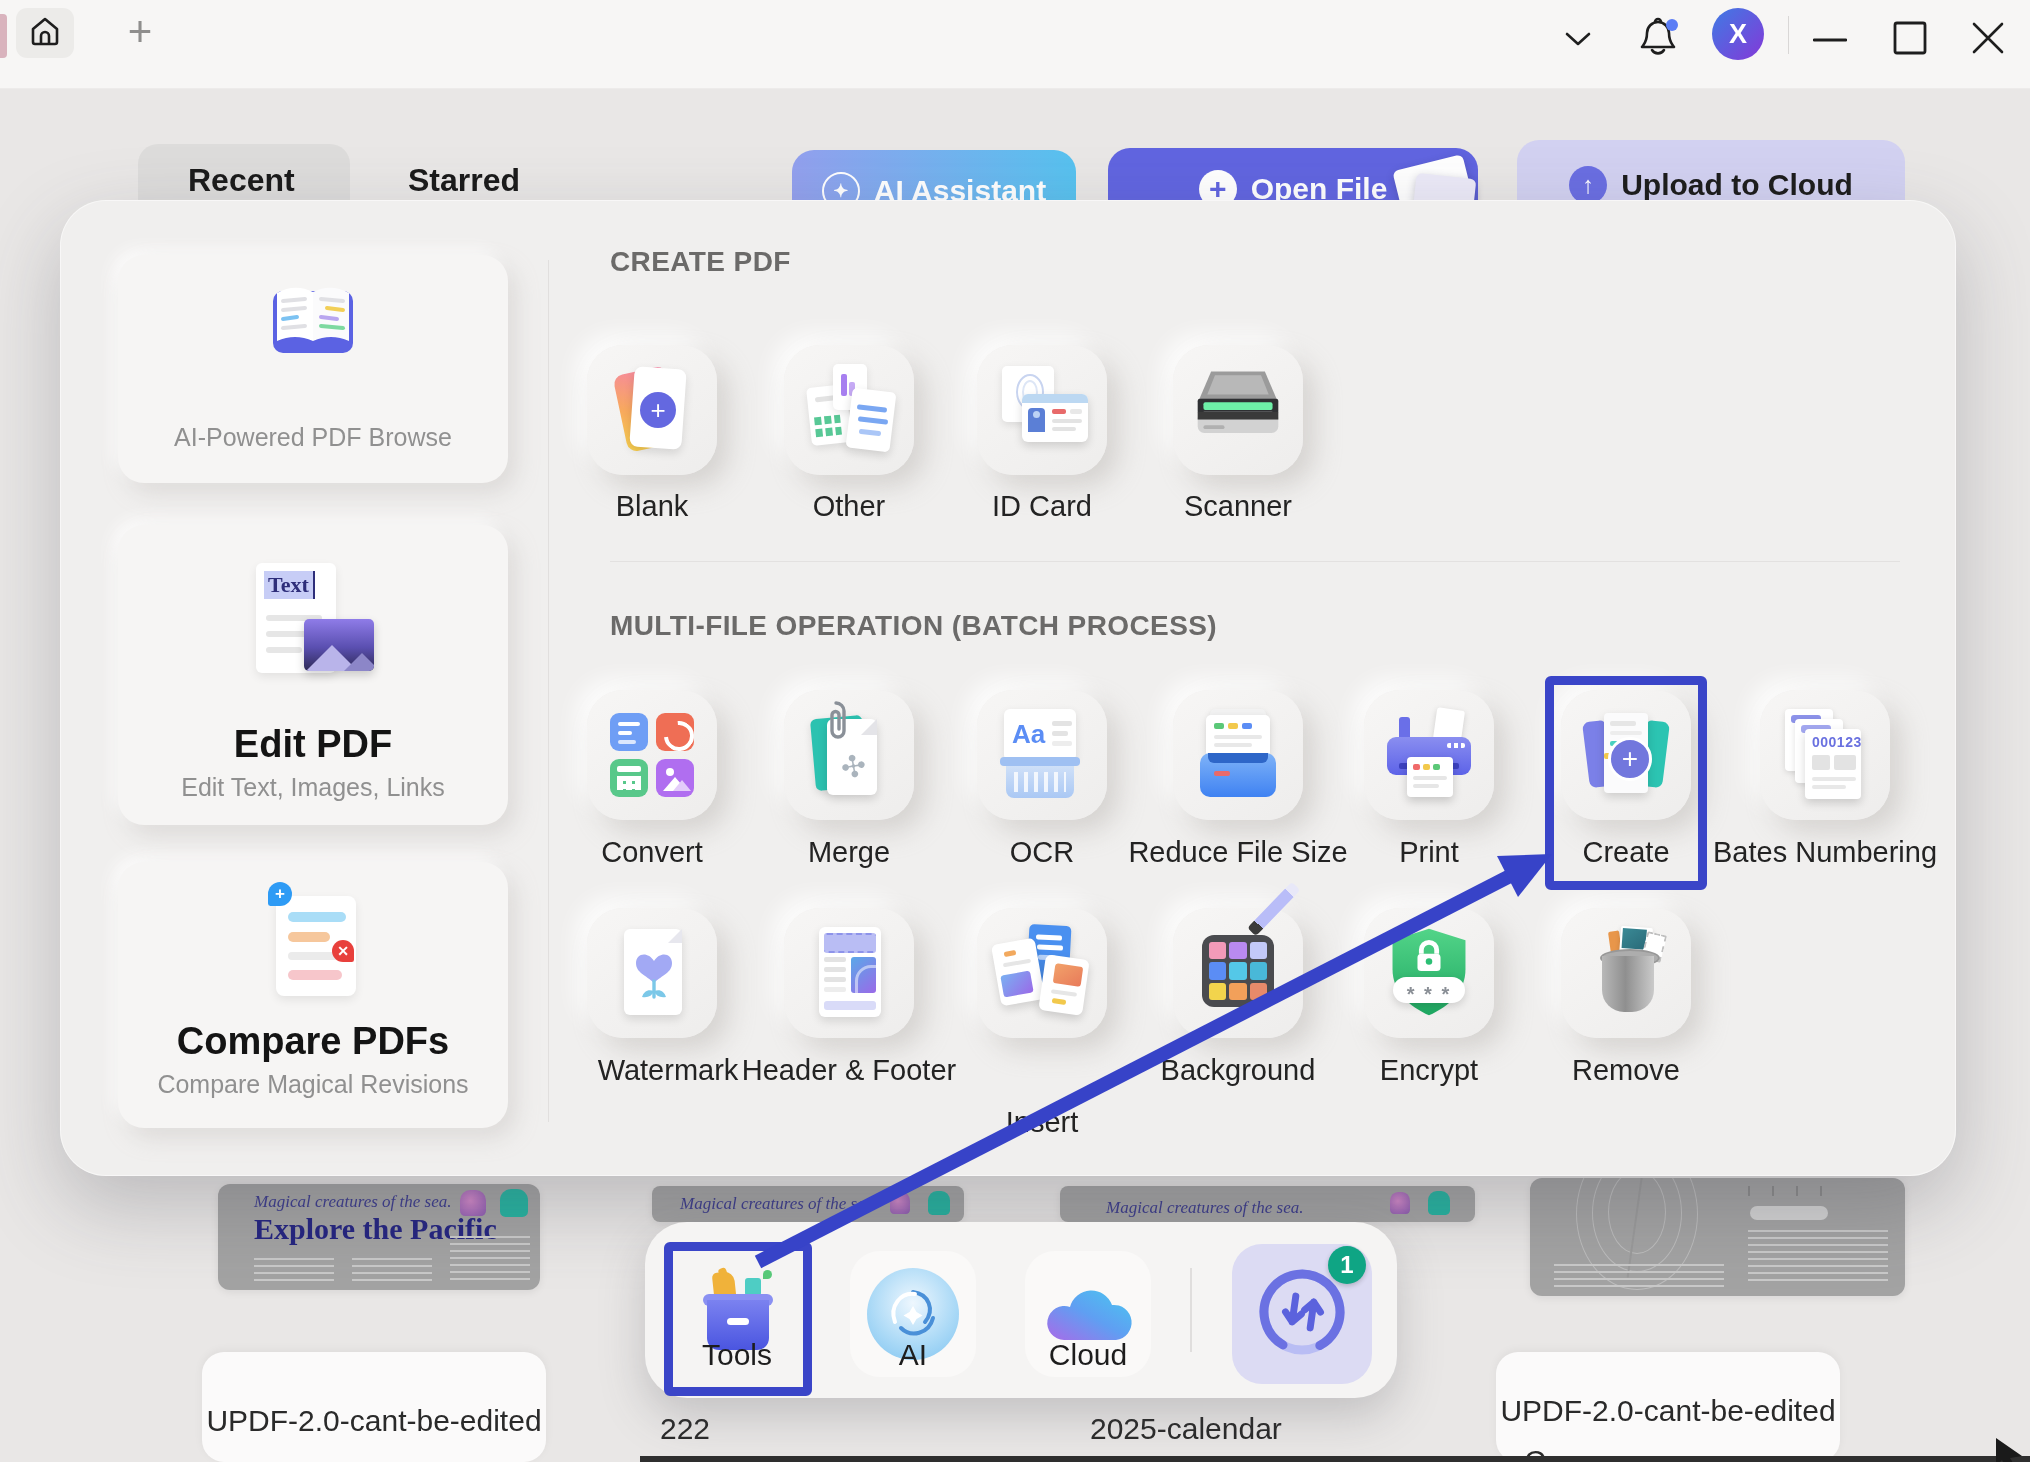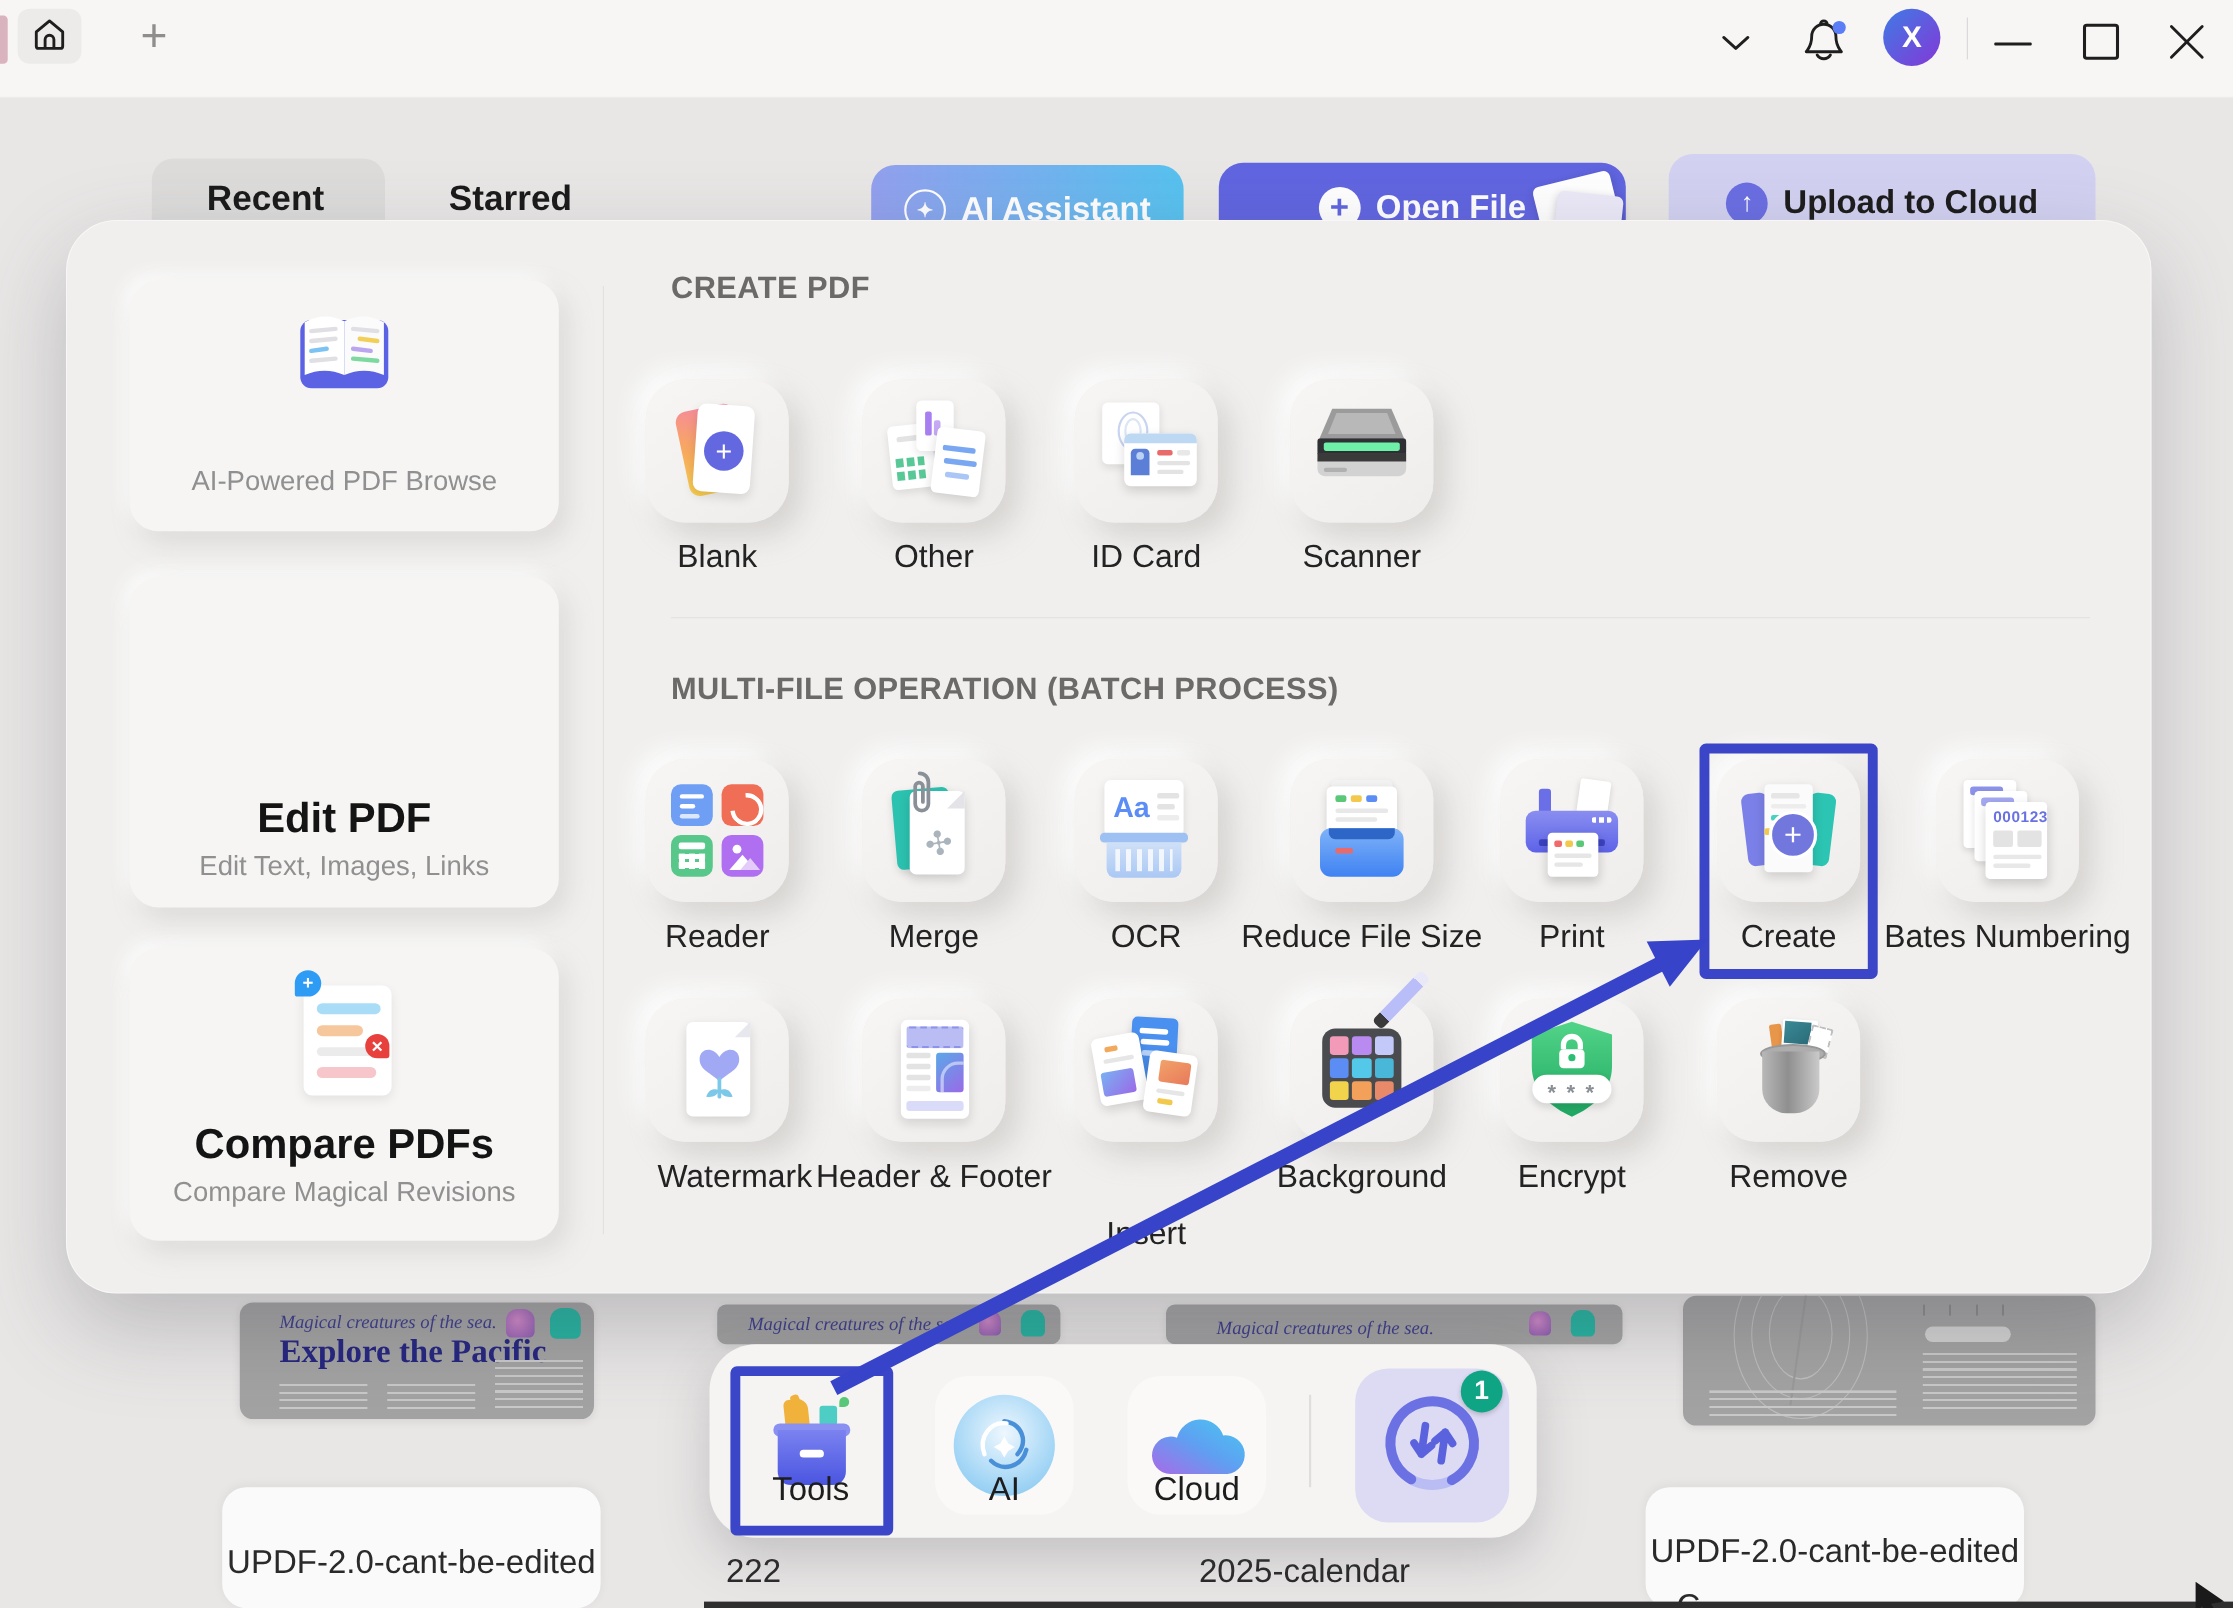--- a/index.html
+++ b/index.html
@@ -195,20 +195,31 @@
         <line x1="64" y1="31" x2="80" y2="33" stroke="#f2cf57"></line>
         <line x1="58" y1="40" x2="74" y2="42" stroke="#b9a6ef"></line>
         <line x1="58" y1="49" x2="80" y2="51" stroke="#7ed9a0"></line>
       </g>
     </svg>
   </div>
   <div class="abs side-sub" style="top:168px;">AI-Powered PDF Browse</div>
 </div>
 
 <div class="abs side-card" style="top:525px;height:300px;">
+  <div class="abs" style="left:138px;top:38px;width:120px;height:130px;">
+    <div class="abs" style="left:0;top:0;width:80px;height:110px;background:#fff;border-radius:6px;box-shadow:0 4px 10px rgba(0,0,0,.08);"></div>
+    <span style="position:absolute;left:8px;top:8px;font-family:'Liberation Serif',serif;font-weight:700;font-size:22px;color:#2e2e7a;background:#c7cdf6;padding:1px 4px;border-right:2px solid #2e2e7a;">Text</span>
+    <div class="abs" style="left:10px;top:52px;width:56px;height:6px;background:#e6e6e6;border-radius:3px;"></div>
+    <div class="abs" style="left:10px;top:68px;width:48px;height:6px;background:#e6e6e6;border-radius:3px;"></div>
+    <div class="abs" style="left:10px;top:84px;width:36px;height:6px;background:#e6e6e6;border-radius:3px;"></div>
+    <div class="abs" style="left:48px;top:56px;width:70px;height:52px;border-radius:5px;box-shadow:0 4px 10px rgba(0,0,0,.18);background:linear-gradient(180deg,#8f7ce8 0%,#5a4fb0 55%,#2e2a55 100%);overflow:hidden;">
+      <div style="position:absolute;left:-6px;bottom:-8px;width:0;height:0;border-left:34px solid transparent;border-right:34px solid transparent;border-bottom:34px solid #b9b4ea;"></div>
+      <div style="position:absolute;left:30px;bottom:-10px;width:0;height:0;border-left:28px solid transparent;border-right:28px solid transparent;border-bottom:28px solid #8c86c8;"></div>
+    </div>
+  </div>
   <div class="abs side-title" style="top:198px;">Edit PDF</div>
   <div class="abs side-sub" style="top:248px;">Edit Text, Images, Links</div>
 </div>
 
 <div class="abs side-card" style="top:862px;height:266px;">
   <div class="abs" style="left:152px;top:26px;width:92px;height:112px;">
     <div class="abs" style="left:6px;top:8px;width:80px;height:100px;background:#fff;border-radius:8px;box-shadow:0 4px 10px rgba(0,0,0,.08);"></div>
     <div class="abs" style="left:18px;top:24px;width:58px;height:10px;background:#a9ddf7;border-radius:5px;"></div>
     <div class="abs" style="left:18px;top:44px;width:42px;height:10px;background:#f6c79c;border-radius:5px;"></div>
     <div class="abs" style="left:18px;top:64px;width:58px;height:8px;background:#ebebeb;border-radius:4px;"></div>
@@ -377,21 +388,21 @@
     <div style="position:absolute;left:16px;top:12px;width:48px;height:64px;background:#fff;border-radius:4px;box-shadow:0 2px 6px rgba(0,0,0,.12);"></div>
     <div style="position:absolute;left:22px;top:18px;width:30px;height:8px;background:#a3a8f0;border-radius:3px;"></div>
     <div style="position:absolute;left:26px;top:22px;width:56px;height:70px;background:#fff;border-radius:4px;box-shadow:0 4px 10px rgba(0,0,0,.16);"></div>
     <span style="position:absolute;left:33px;top:27px;font-size:14px;font-weight:700;color:#6a71e0;letter-spacing:.5px;">000123</span>
     <div style="position:absolute;left:33px;top:48px;width:18px;height:15px;background:#e3e3e3;border-radius:2px;"></div>
     <div style="position:absolute;left:55px;top:48px;width:22px;height:15px;background:#e3e3e3;border-radius:2px;"></div>
     <div style="position:absolute;left:33px;top:70px;width:44px;height:4px;background:#e8e8e8;border-radius:2px;"></div>
     <div style="position:absolute;left:33px;top:78px;width:34px;height:4px;background:#e8e8e8;border-radius:2px;"></div>
   </div>
 </div>
-<div class="abs lbl" style="left:652px;top:836px;">Reader</div>
+<div class="abs lbl" style="left:652px;top:836px;">Convert</div>
 <div class="abs lbl" style="left:849px;top:836px;">Merge</div>
 <div class="abs lbl" style="left:1042px;top:836px;">OCR</div>
 <div class="abs lbl" style="left:1238px;top:836px;">Reduce File Size</div>
 <div class="abs lbl" style="left:1429px;top:836px;">Print</div>
 <div class="abs lbl" style="left:1626px;top:836px;">Create</div>
 <div class="abs lbl" style="left:1825px;top:836px;">Bates Numbering</div>
 
 <div class="abs tile" style="left:587px;top:908px;">
   <div style="position:relative;width:92px;height:92px;">
     <div style="position:absolute;left:18px;top:2px;width:58px;height:86px;background:#fff;border-radius:6px;box-shadow:0 4px 10px rgba(0,0,0,.12);"></div>

